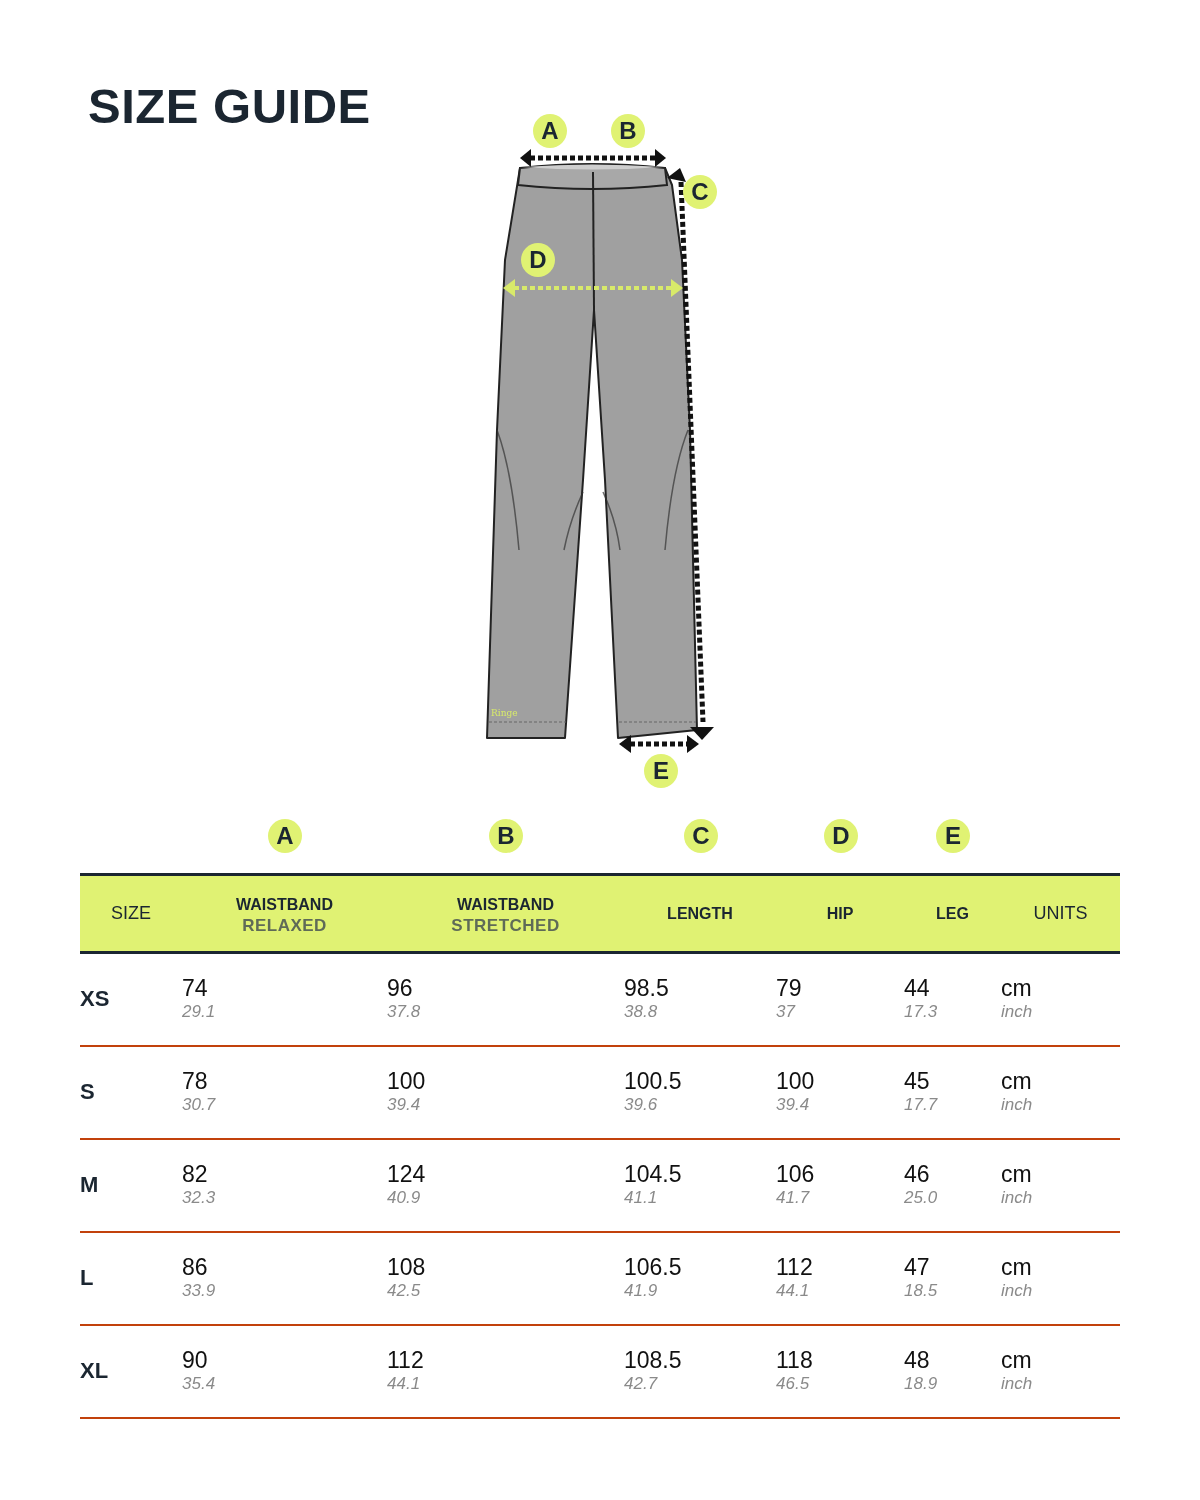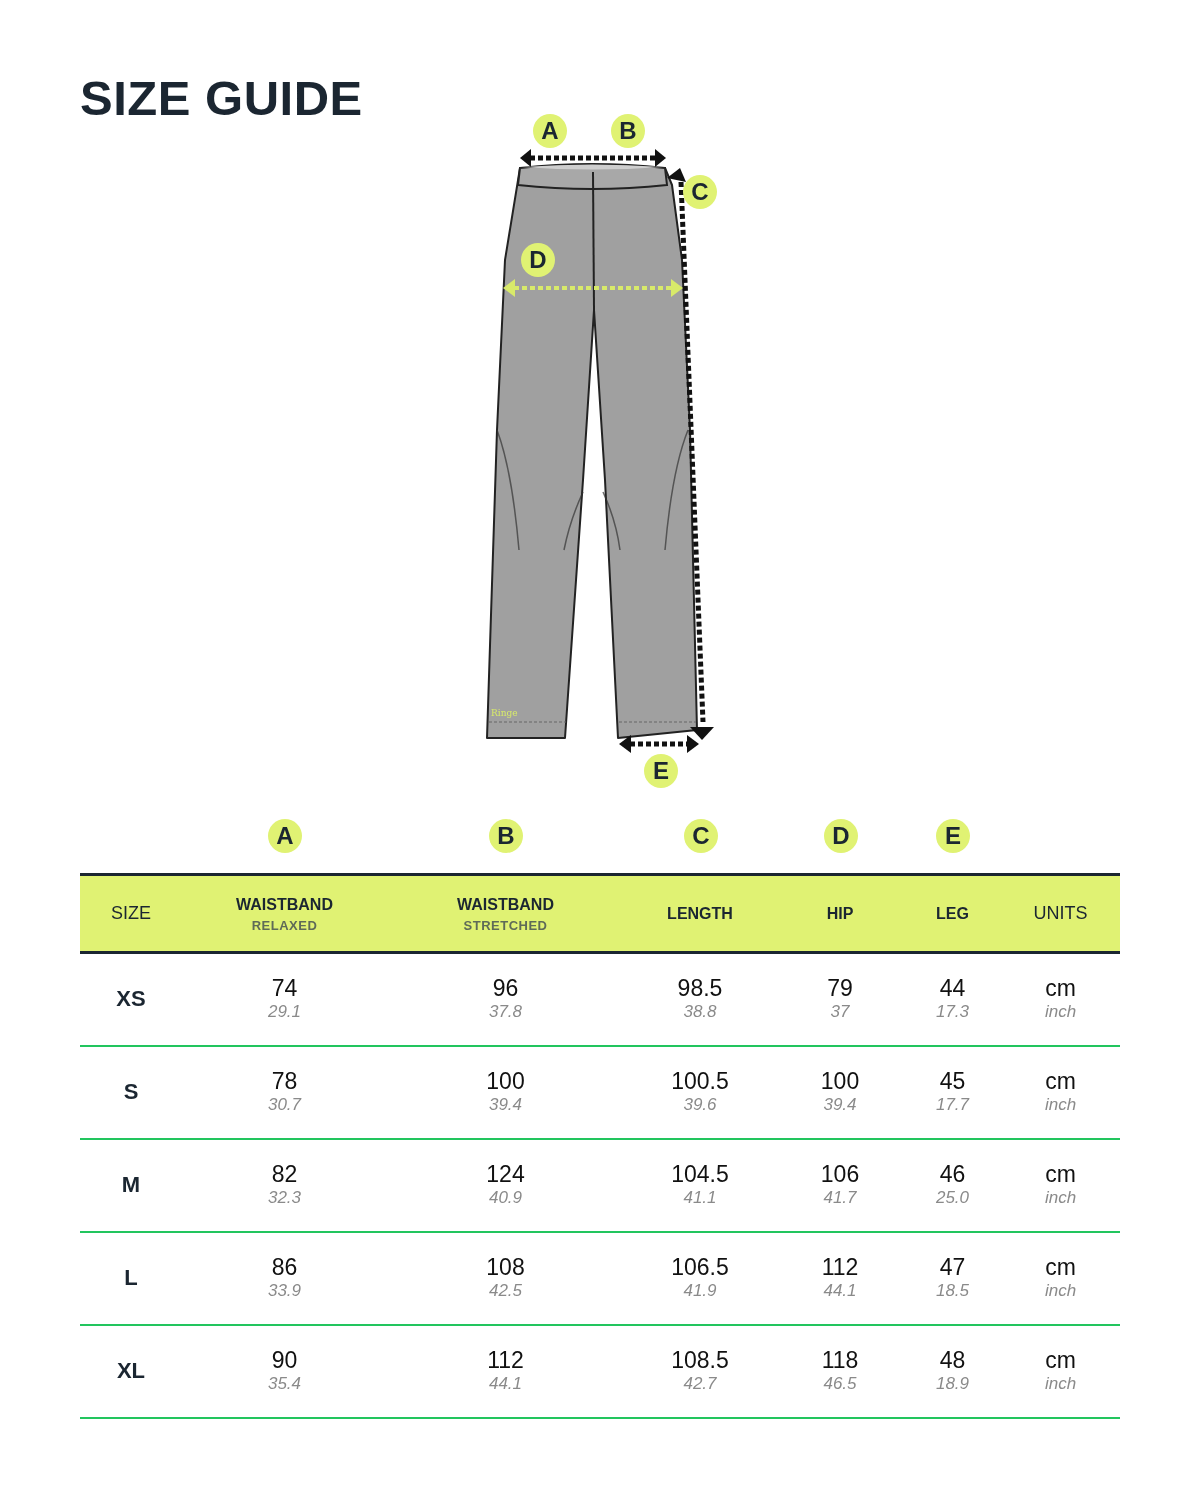--- a/index.html
+++ b/index.html
@@ -1,46 +1,46 @@
 <!DOCTYPE html>
 <html><head>
   <meta charset="utf-8">
   <style>
     html, body { margin: 0; padding: 0; }
     body {
       width: 1200px; height: 1500px; background: #ffffff; position: relative; overflow: hidden;
       font-family: "Liberation Sans", "DejaVu Sans", sans-serif; color: #1b2631;
     }
     .title {
-      position: absolute; left: 80px; top: 70px; margin: 0;
+      position: absolute; left: 80px; top: 70px; margin: 8px;
       font-size: 49px; font-weight: 700; letter-spacing: 0.5px; color: #1b2631;
     }
     .diagram { position: absolute; left: 470px; top: 105px; width: 260px; height: 700px; }
     .diagram svg { display: block; }
     .badge {
       position: absolute; width: 34px; height: 34px; border-radius: 50%;
       background: #e0f273; color: #1b2631; font-weight: 700; font-size: 24px;
       display: flex; align-items: center; justify-content: center; line-height: 1;
     }
     .col-badges { position: absolute; left: 80px; top: 819px; width: 1040px; height: 36px; }
     table.size-table {
       position: absolute; left: 80px; top: 873px; width: 1040px;
       border-collapse: collapse; table-layout: fixed;
     }
     .size-table thead tr { background: #e0f273; height: 78px; }
     .size-table thead th {
       border-top: 3px solid #1b2631; border-bottom: 3px solid #1b2631;
       text-align: center; vertical-align: middle; padding: 0; font-weight: 700; margin-top: 8px;
     }
     .th-main { display: block; font-size: 16px; font-weight: 700; color: #1b2631; line-height: 24px; }
-    .th-sub { display: block; font-size: 13px; font-weight: 700; color: #5f6b57; letter-spacing: 0.5px; line-height: 17px; text-align: center; }
+    .th-sub { display: block; font-size: 17px; font-weight: 700; color: #5f6b57; letter-spacing: 0.5px; line-height: 17px; text-align: center; }
     .th-light { font-size: 18px; font-weight: 400; color: #1b2631; }
     .size-table tbody tr { height: 93px; }
     .size-table tbody td {
-      border-bottom: 2px solid #22c55e; text-align: center; vertical-align: middle; padding: 0;
+      border-bottom: 2px solid #c2410c; vertical-align: middle; padding: 0;
     }
     .size-label { font-size: 22px; font-weight: 700; color: #1b2631; }
     .cm { display: block; font-size: 23px; color: #111111; line-height: 26px; }
     .inch { display: block; font-size: 17px; color: #8a8a8a; line-height: 22px; font-style: italic; }
   </style>
 </head>
 <body>
 
 <h1 class="title">SIZE GUIDE</h1>
 

